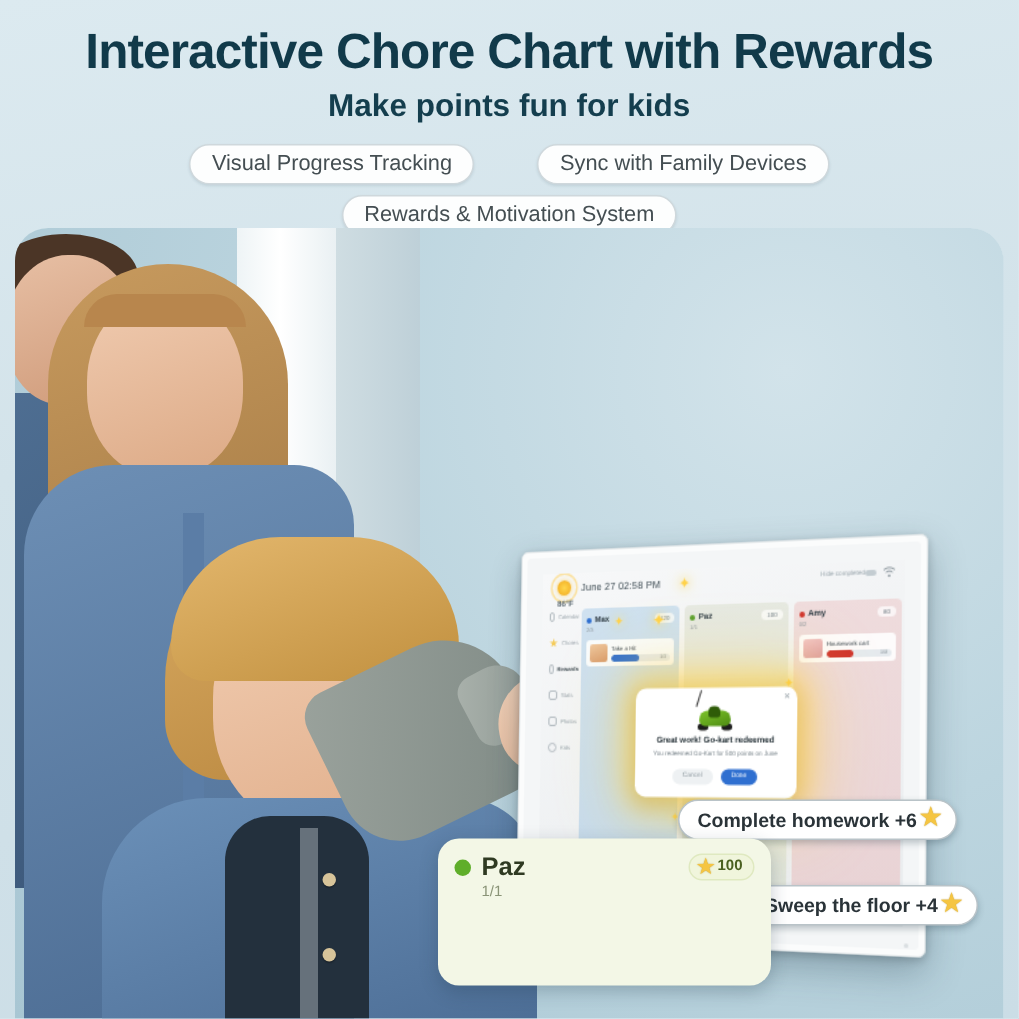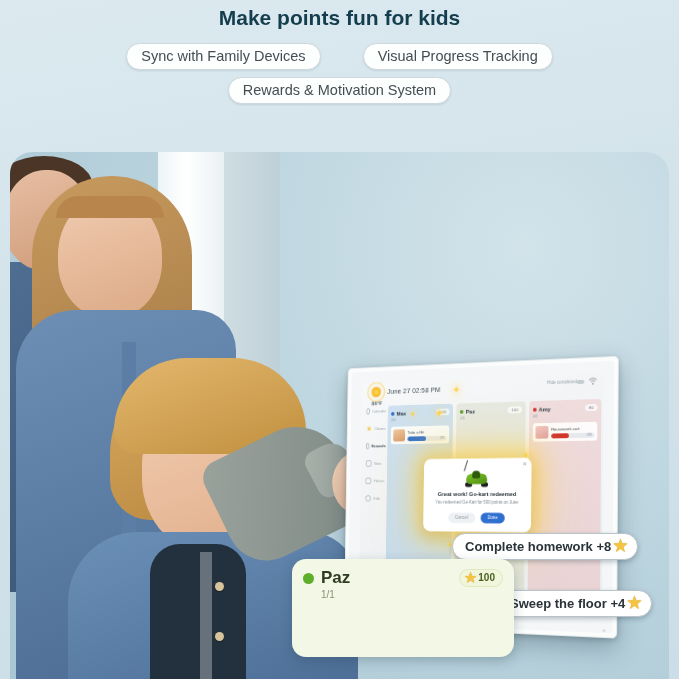--- a/index.html
+++ b/index.html
@@ -248,24 +248,25 @@
   .paz-fill { position:absolute; left:0; top:0; bottom:0; width:27%;
               background:linear-gradient(90deg,#74bf1f,#5fa813); border-radius:9px; }
   .paz-bar-txt { position:absolute; left:50%; top:50%; transform:translate(-50%,-50%);
                  font-size:9px; color:#4e5c3c; display:flex; align-items:center; gap:3px; white-space:nowrap; }
   .star-outline { font-size:11px; color:#4e5c3c; }
 </style>
 </head>
 <body>
 
 <div class="header">
+  <div class="title">Interactive Chore Chart with Rewards</div>
   <div class="subtitle">Make points fun for kids</div>
   <div class="pill-row">
+    <div class="pill">Visual Progress Tracking</div>
     <div class="pill">Sync with Family Devices</div>
-    <div class="pill">Visual Progress Tracking</div>
   </div>
   <div class="pill-row-2">
     <div class="pill">Rewards &amp; Motivation System</div>
   </div>
 </div>
 
 <div class="photo">
   <div class="wall"></div>
   <div class="wall-panel"></div>
   <div class="wall-panel2"></div>
@@ -423,21 +424,21 @@
           <span class="mbtn cancel">Cancel</span>
           <span class="mbtn done">Done</span>
         </div>
       </div>
 
     </div>
   </div>
 </div>
 
 <div class="callout c1">
-  <span>Complete homework +8</span>
+  <span>Complete homework +6</span>
   <span class="star-glyph">★</span>
 </div>
 <div class="callout c2">
   <span>Sweep the floor +4</span>
   <span class="star-glyph">★</span>
 </div>
 
 <div class="paz-card">
   <div class="paz-top">
     <div class="paz-name">

